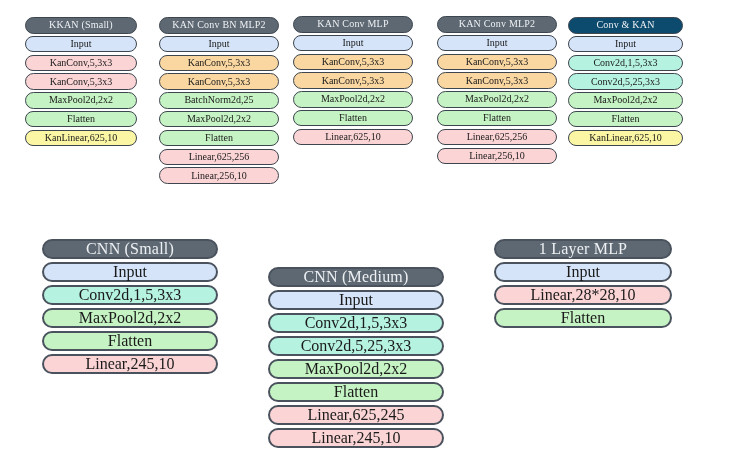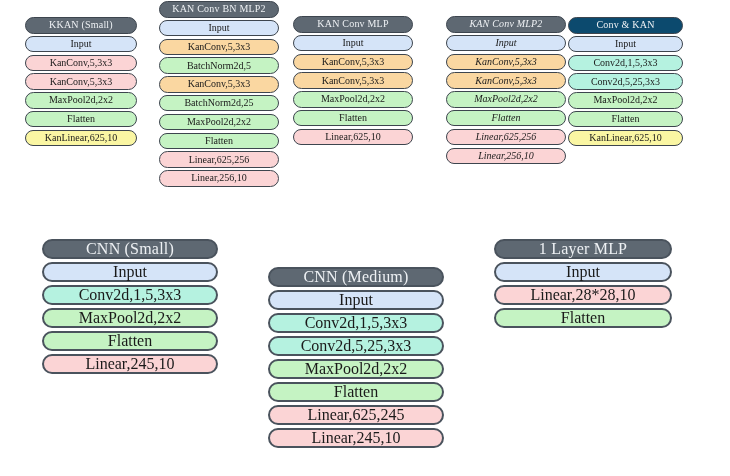--- a/index.html
+++ b/index.html
@@ -46,23 +46,23 @@
     border: 2px solid #4a535d;
     border-radius: 14px;
     font-size: 16px;
   }
   .box.header {
     color: #eef1f4;
     letter-spacing: 0.2px;
   }
   
   .d1 { left: 25px;  top: 17px;  width: 112px; }
-  .d2 { left: 159px; top: 1px;  width: 120px; }
+  .d2 { left: 159px; top: 17px;  width: 120px; }
   .d3 { left: 293px; top: 16px;  width: 120px; }
-  .d4 { left: 446px; top: 16px;  width: 120px; font-style: italic; }
+  .d4 { left: 437px; top: 16px;  width: 120px; }
   .d5 { left: 568px; top: 17px;  width: 115px; }
   .d6 { left: 42px;  top: 239px; width: 176px; }
   .d7 { left: 268px; top: 239px; width: 176px; }
   .d8 { left: 494px; top: 239px; width: 178px; }
 </style>
 </head>
 <body>
 
 <div id="canvas">
     <div class="diagram sm d1">
@@ -71,21 +71,20 @@
       <div class="box layer" style="background: rgb(251, 212, 213);">KanConv,5,3x3</div>
       <div class="box layer" style="background: rgb(251, 212, 213);">KanConv,5,3x3</div>
       <div class="box layer" style="background: rgb(197, 243, 195);">MaxPool2d,2x2</div>
       <div class="box layer" style="background: rgb(197, 243, 195);">Flatten</div>
       <div class="box layer" style="background: rgb(250, 246, 163);">KanLinear,625,10</div>
     </div>
     <div class="diagram sm d2">
       <div class="box header" style="background: rgb(94, 104, 114); color: rgb(238, 241, 244);">KAN Conv BN MLP2</div>
       <div class="box layer" style="background: rgb(213, 228, 248);">Input</div>
       <div class="box layer" style="background: rgb(250, 215, 161);">KanConv,5,3x3</div>
-      <div class="box layer" style="background: rgb(197, 243, 195);">BatchNorm2d,5</div>
       <div class="box layer" style="background: rgb(250, 215, 161);">KanConv,5,3x3</div>
       <div class="box layer" style="background: rgb(197, 243, 195);">BatchNorm2d,25</div>
       <div class="box layer" style="background: rgb(197, 243, 195);">MaxPool2d,2x2</div>
       <div class="box layer" style="background: rgb(197, 243, 195);">Flatten</div>
       <div class="box layer" style="background: rgb(251, 212, 213);">Linear,625,256</div>
       <div class="box layer" style="background: rgb(251, 212, 213);">Linear,256,10</div>
     </div>
     <div class="diagram sm d3">
       <div class="box header" style="background: rgb(94, 104, 114); color: rgb(238, 241, 244);">KAN Conv MLP</div>
       <div class="box layer" style="background: rgb(213, 228, 248);">Input</div>

